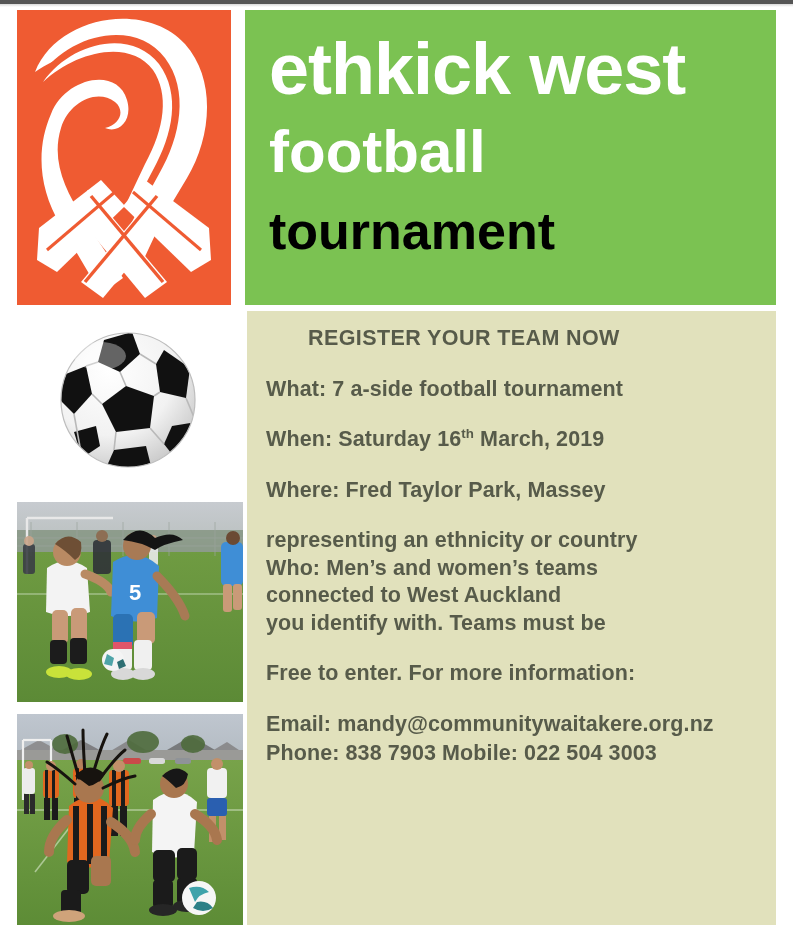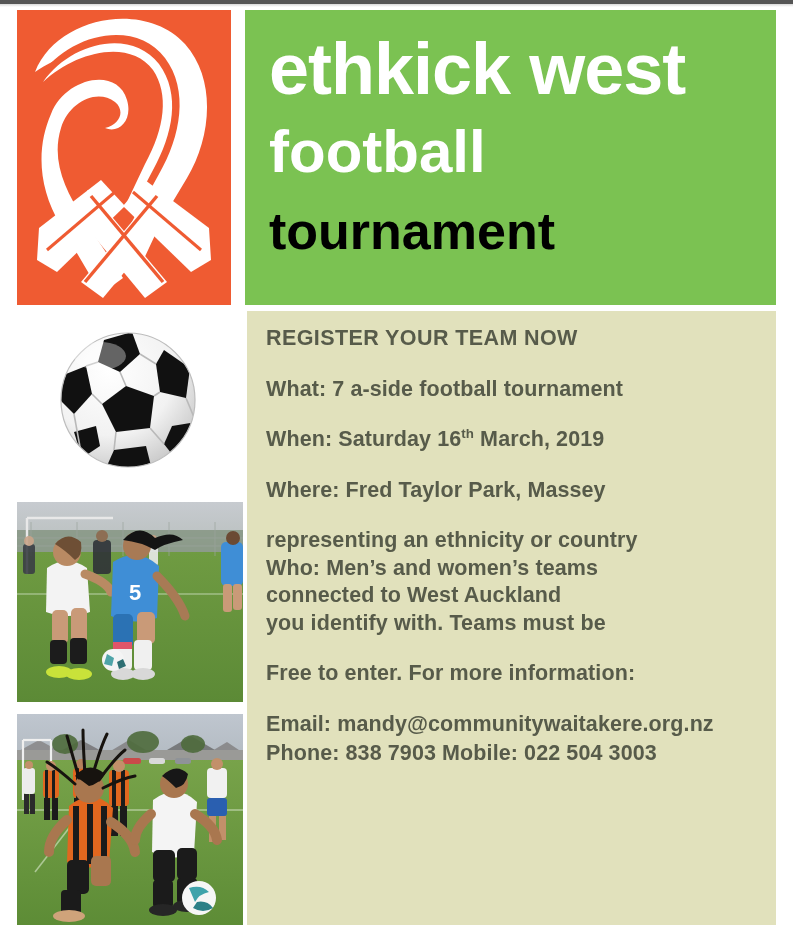--- a/index.html
+++ b/index.html
@@ -115,21 +115,21 @@
     left: 19px; top: 14px;
     right: 8px;
   }
   .line {
     color: #575b4a;
     font-size: 21.5px;
     font-weight: bold;
     line-height: 1.28;
     letter-spacing: 0.1px;
   }
-  .line.heading { letter-spacing: 0.4px; }
+  .line.heading { letter-spacing: 0.4px; margin-left: 42px; }
   .gap { height: 23px; }
   .gap-sm { height: 2px; }
   .line sup {
     font-size: 0.62em;
     vertical-align: super;
     line-height: 0;
   }
 </style>
 </head>
 <body>

